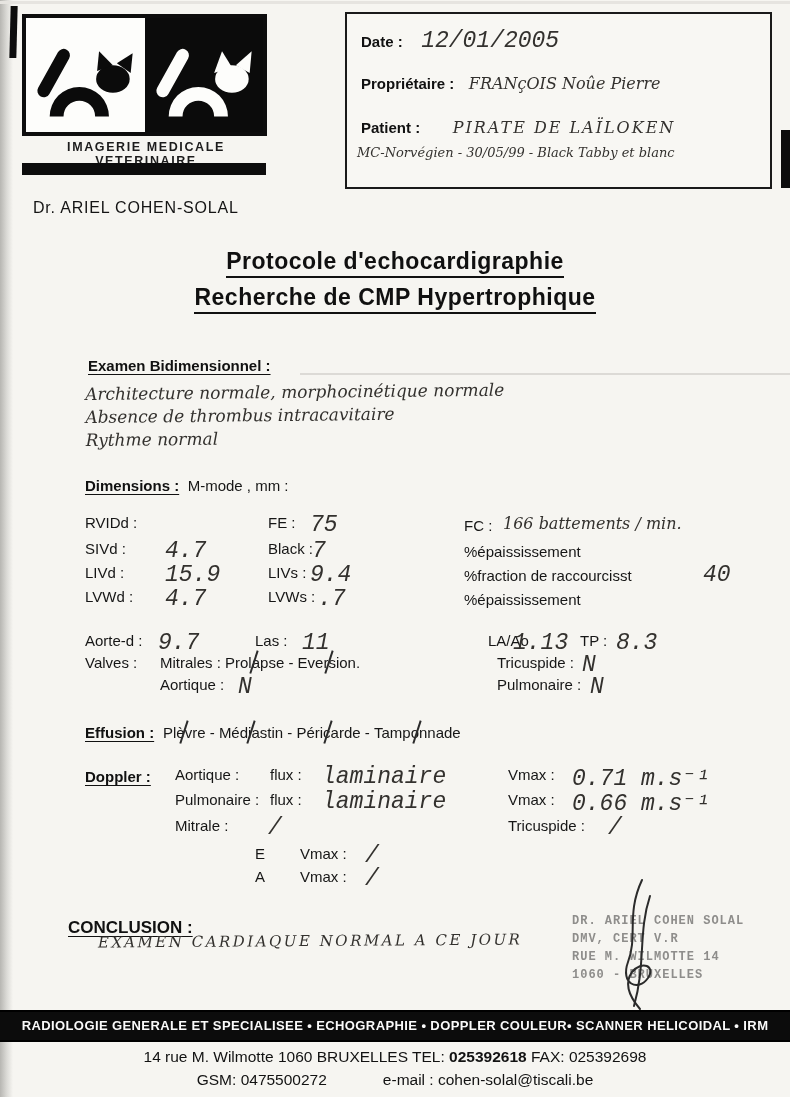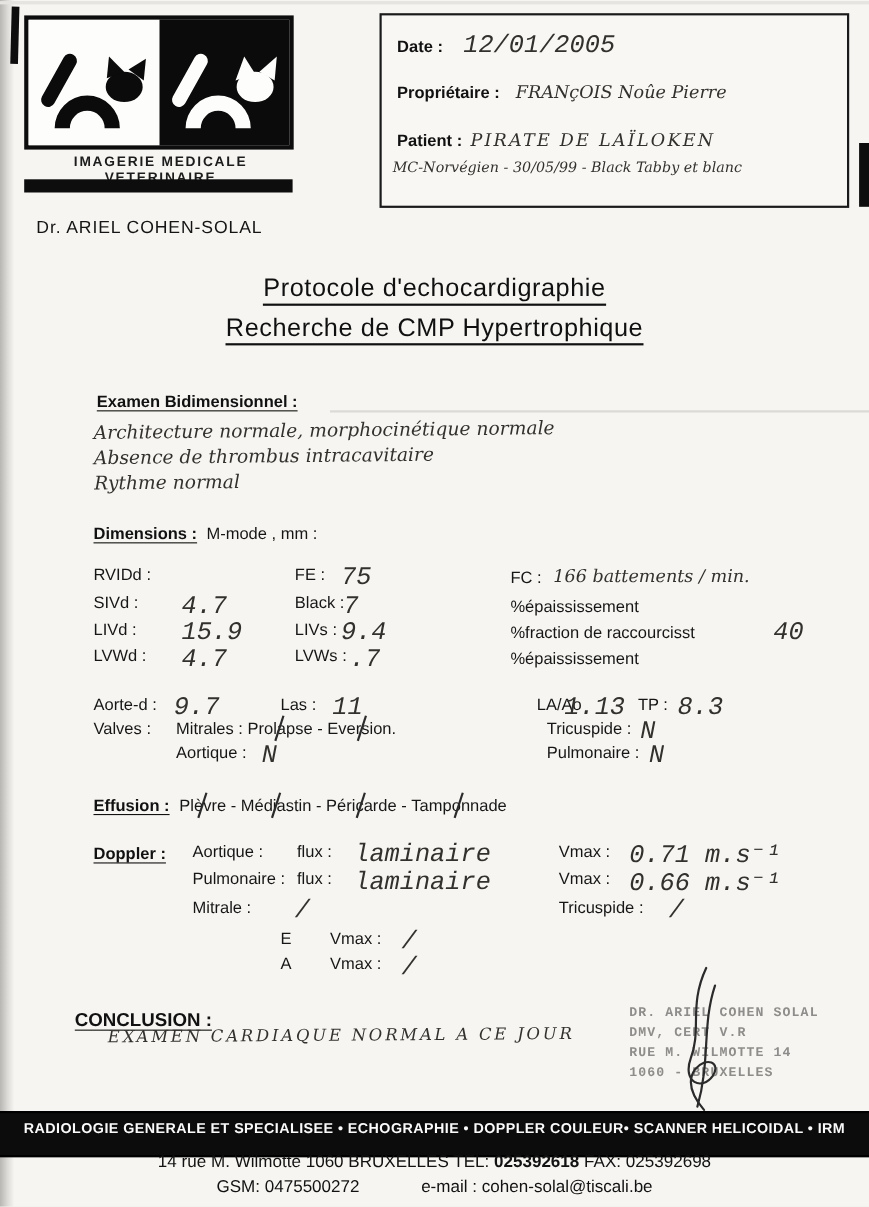--- a/index.html
+++ b/index.html
@@ -32,41 +32,41 @@
   .info-box { position:absolute; left:345px; top:12px; width:427px; height:177px;
     border:2.5px solid #1a1a1a; background:#f8f7f3; }
   .ib-row { position:absolute; left:14px; white-space:nowrap; }
   .lbl { font-weight:bold; font-size:15px; color:#111; }
   .hw { font-family:"DejaVu Serif", serif; font-style:italic; color:#33312e; }
   .hw-lg { font-size:23px;font-family:Liberation Mono, monospace; }
   .hw-caps { letter-spacing:2px; }
 
   
   .title-wrap { position:absolute; left:0; top:248px; width:790px; text-align:center; }
-  .title-line { display:inline-block; font-size:23px; font-weight:normal; letter-spacing:.5px;
+  .title-line { display:inline-block; font-size:23px; font-weight:bold; letter-spacing:.5px;
     border-bottom:2.5px solid #111; padding-bottom:1px; color:#101010; }
   .title-line2 { margin-top:6px; }
 
   .sec-head { font-weight:bold; font-size:15px; text-decoration:underline; text-underline-offset:3px; color:#111; }
   .abs { position:absolute; white-space:nowrap; }
   .plain { font-size:15px; color:#161616; }
 
   .hw-note { font-size:17px; line-height:23px; transform:rotate(-.6deg); transform-origin:left top; }
 
   .slashed { position:relative; display:inline-block; }
   .slashed::after { content:""; position:absolute; left:48%; top:-4px; bottom:-3px; width:1.6px;
     background:#2b2b2b; transform:rotate(18deg); }
 
   
   .stamp { position:absolute; left:572px; top:912px; font-family:"Liberation Mono", monospace;
     font-size:12px; font-weight:bold; color:#8e8d8b; letter-spacing:1px; line-height:18px; white-space:nowrap; }
   .signature { position:absolute; left:596px; top:876px; }
 
   
-  .footer-bar { position:absolute; left:0; top:1010px; width:790px; height:42px; background:#0c0c0c;
+  .footer-bar { position:absolute; left:0; top:1010px; width:790px; height:32px; background:#0c0c0c;
     border-top:2px solid #000; border-bottom:2px solid #000; }
   .footer-bar-text { width:100%; text-align:center; line-height:28px; color:#fafafa;
     font-size:13px; font-weight:600; letter-spacing:.4px; }
   .addr1 { position:absolute; left:0; top:1048px; width:790px; text-align:center; font-size:15.5px; color:#121212; }
   .addr1 b { font-weight:bold; }
   .addr2 { position:absolute; left:0; top:1071px; width:790px; text-align:center; font-size:15.5px; color:#121212; }
   .addr2 .gap { display:inline-block; width:56px; }
 </style>
 </head>
 <body>
@@ -111,21 +111,21 @@
     <div class="ib-row" style="top:14px;">
       <span class="lbl">Date :</span>
       <span class="hw hw-lg" style="margin-left:14px;">12/01/2005</span>
     </div>
     <div class="ib-row" style="top:60px;">
       <span class="lbl">Propriétaire :</span>
       <span class="hw" style="margin-left:10px; font-size:16px;">FRANçOIS  Noûe  Pierre</span>
     </div>
     <div class="ib-row" style="top:104px;">
       <span class="lbl">Patient :</span>
-      <span class="hw hw-caps" style="margin-left:3px; font-size:16px;">PIRATE  DE  LAÏLOKEN</span>
+      <span class="hw hw-caps" style="margin-left:28px; font-size:16px;">PIRATE  DE  LAÏLOKEN</span>
     </div>
     <div class="ib-row" style="top:129px; left:10px;">
       <span class="hw" style="font-size:13px;">MC-Norvégien - 30/05/99 - Black Tabby et blanc</span>
     </div>
   </div>
 
   <div class="title-wrap">
     <div><span class="title-line">Protocole d'echocardigraphie</span></div>
     <div><span class="title-line title-line2">Recherche de CMP Hypertrophique</span></div>
   </div>

